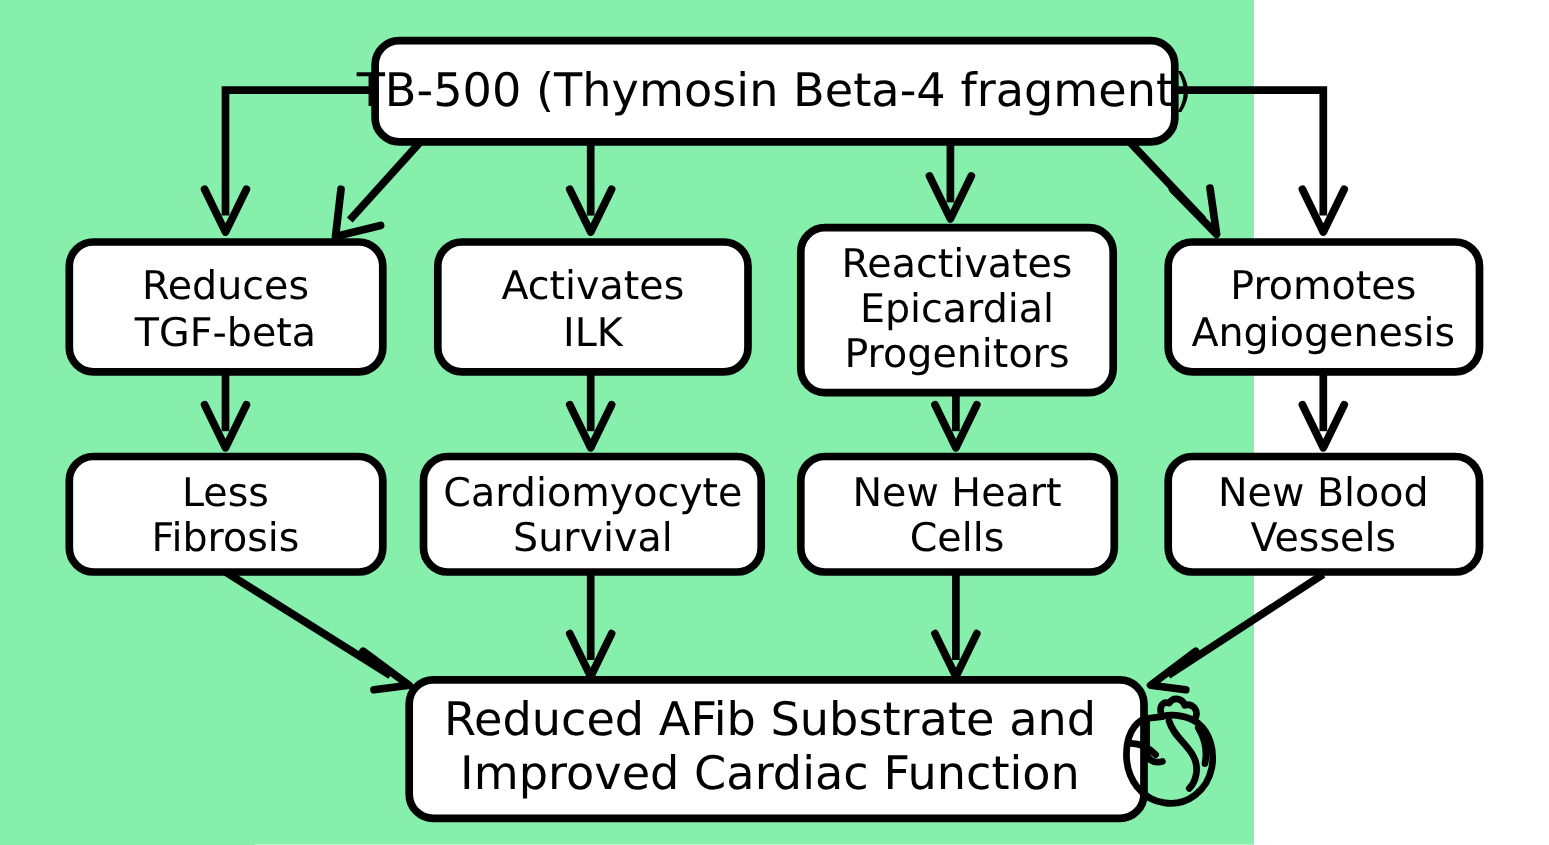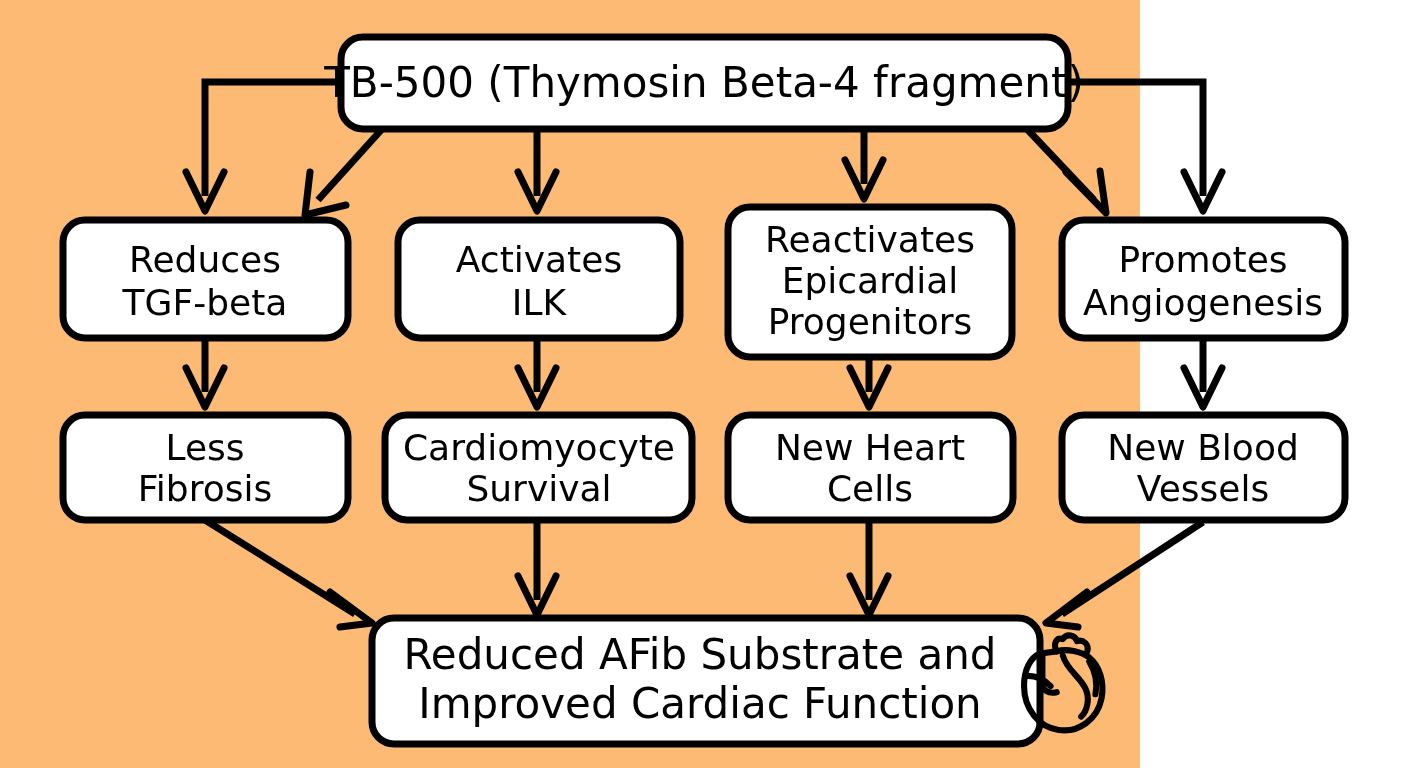--- a/index.html
+++ b/index.html
@@ -10,21 +10,21 @@
   body {
     width: 1408px;
     height: 768px;
     overflow: hidden;
     font-family: "DejaVu Sans", sans-serif;
   }
   #diagram-root {
     position: relative;
     width: 1140px;
     height: 768px;
-    background: #fdba74;
+    background: #86efac;
   }
   svg.flow {
     position: absolute;
     top: 0;
     left: 0;
     width: 1408px;
     height: 768px;
     display: block;
   }
   .node-box {

